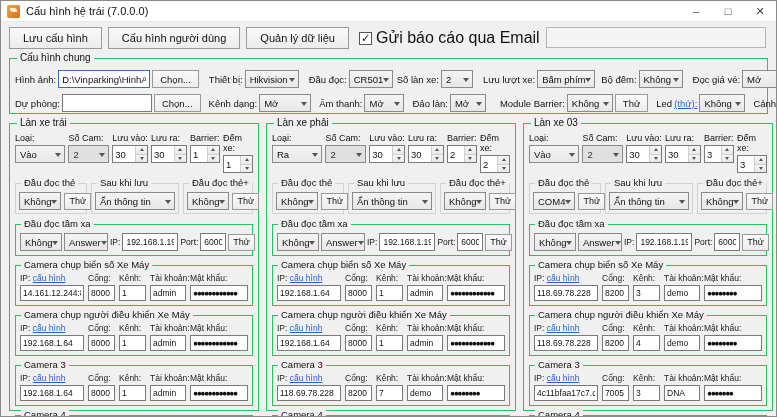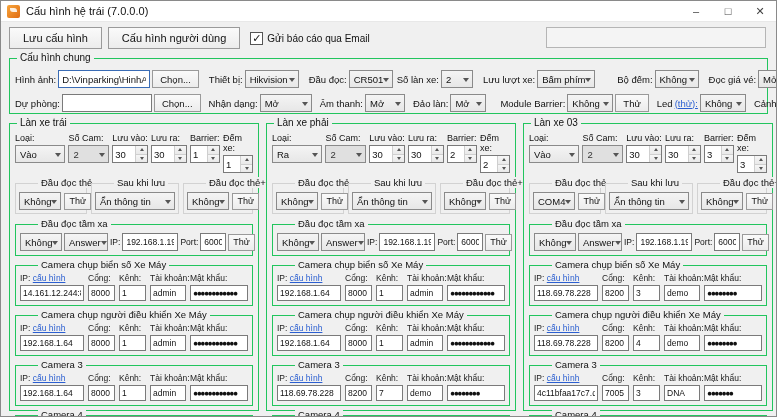--- a/index.html
+++ b/index.html
@@ -23,29 +23,29 @@
   .toolbar { height: 32px; display: flex; align-items: center; gap: 6px; padding: 0 8px;
              position: relative; }
   .btn { border: 1px solid #9a9a9a; background: linear-gradient(#fafafa,#ececec);
          font-family: inherit; font-size: 11px; color: #111; height: 22px; padding: 0 13px;
          white-space: nowrap; }
   .btn.sm { height: 18px; font-size: 9.5px; padding: 0 7px; }
   .btn.xs { height: 17px; font-size: 9px; padding: 0 4px; }
   .cbx-wrap { display: flex; align-items: center; gap: 4px; margin-left: 4px; }
   .cbx { width: 13px; height: 13px; background: #fff; border: 1px solid #555;
          font-size: 11px; line-height: 11px; text-align: center; color: #111; }
-  .cbx-label { font-size: 10px; color: #111; }
+  .cbx-label { font-size: 16px; color: #111; }
   .status-box { position: absolute; right: 10px; top: 5px; width: 220px; height: 21px;
                 border: 1px solid #b5b5b5; background: #f4f4f4; font-size: 10px; }
 
   
   .grp { position: relative; border: 1px solid #22c55e; }
   .grp-title { position: absolute; top: -7px; left: 7px; background: #f0f0f0;
                padding: 0 3px; font-size: 10px; color: #111; white-space: nowrap; }
-  .sub-title { font-size: 9.5px; left: 22px; }
+  .sub-title { font-size: 9.5px; left: 5px; }
 
   
   .chung { margin: 4px 8px 0; height: 56px; padding: 10px 5px 0; }
   .chung .row { display: flex; align-items: center; gap: 2px; white-space: nowrap;
                 height: 20px; margin-bottom: 4px; }
   .lbl { font-size: 9.5px; color: #111; flex-shrink: 0; }
   .txt { border: 1px solid #7a7a7a; background: #fff; height: 18px; font-family: inherit;
          font-size: 9.5px; padding: 0 3px; color:#111; }
   .txt.focused { border-color: #3a6cb5; }
   .combo { height: 18px; border: 1px solid #8a8a8a; background: linear-gradient(#f4f4f4,#e7e7e7);
@@ -103,20 +103,21 @@
     <div class="win-btns">
       <div class="win-btn">–</div>
       <div class="win-btn">□</div>
       <div class="win-btn">✕</div>
     </div>
   </div>
 
   <div class="toolbar">
     <button class="btn">Lưu cấu hình</button>
     <button class="btn">Cấu hình người dùng</button>
+    <button class="btn">Quản lý dữ liệu</button>
     <span class="cbx-wrap">
       <span class="cbx">✓</span>
       <span class="cbx-label">Gửi báo cáo qua Email</span>
     </span>
     <input class="status-box" readonly="" value="" style="">
   </div>
 
   <div class="grp chung">
     <span class="grp-title">Cấu hình chung</span>
     <div class="row">
@@ -136,35 +137,35 @@
       <span class="lbl" style="margin-left:2px">Số làn xe:</span>
       <div class="combo" style="width:32px">
         <span>2</span>
           <span class="cb-arrow"></span>
       </div>
       <span class="lbl" style="margin-left:8px">Lưu lượt xe:</span>
       <div class="combo" style="width:58px">
         <span>Bấm phím</span>
           <span class="cb-arrow"></span>
       </div>
-      <span class="lbl" style="margin-left:20px">Bộ đếm:</span>
+      <span class="lbl" style="margin-left:4px">Bộ đếm:</span>
       <div class="combo" style="width:44px">
         <span>Không</span>
           <span class="cb-arrow"></span>
       </div>
       <span class="lbl" style="margin-left:8px">Đọc giá vé:</span>
       <div class="combo" style="width:38px">
         <span>Mở</span>
       </div>
     </div>
     <div class="row">
       <span class="lbl">Dự phòng:</span>
       <input class="txt" style="width: 90px;" value="">
       <button class="btn sm">Chọn...</button>
-      <span class="lbl" style="margin-left:6px">Nhận dạng:</span>
+      <span class="lbl" style="margin-left:6px">Kênh dạng:</span>
       <div class="combo" style="width:52px">
         <span>Mở</span>
           <span class="cb-arrow"></span>
       </div>
       <span class="lbl" style="margin-left:6px">Âm thanh:</span>
       <div class="combo" style="width:40px">
         <span>Mở</span>
           <span class="cb-arrow"></span>
       </div>
       <span class="lbl" style="margin-left:6px">Đảo làn:</span>

